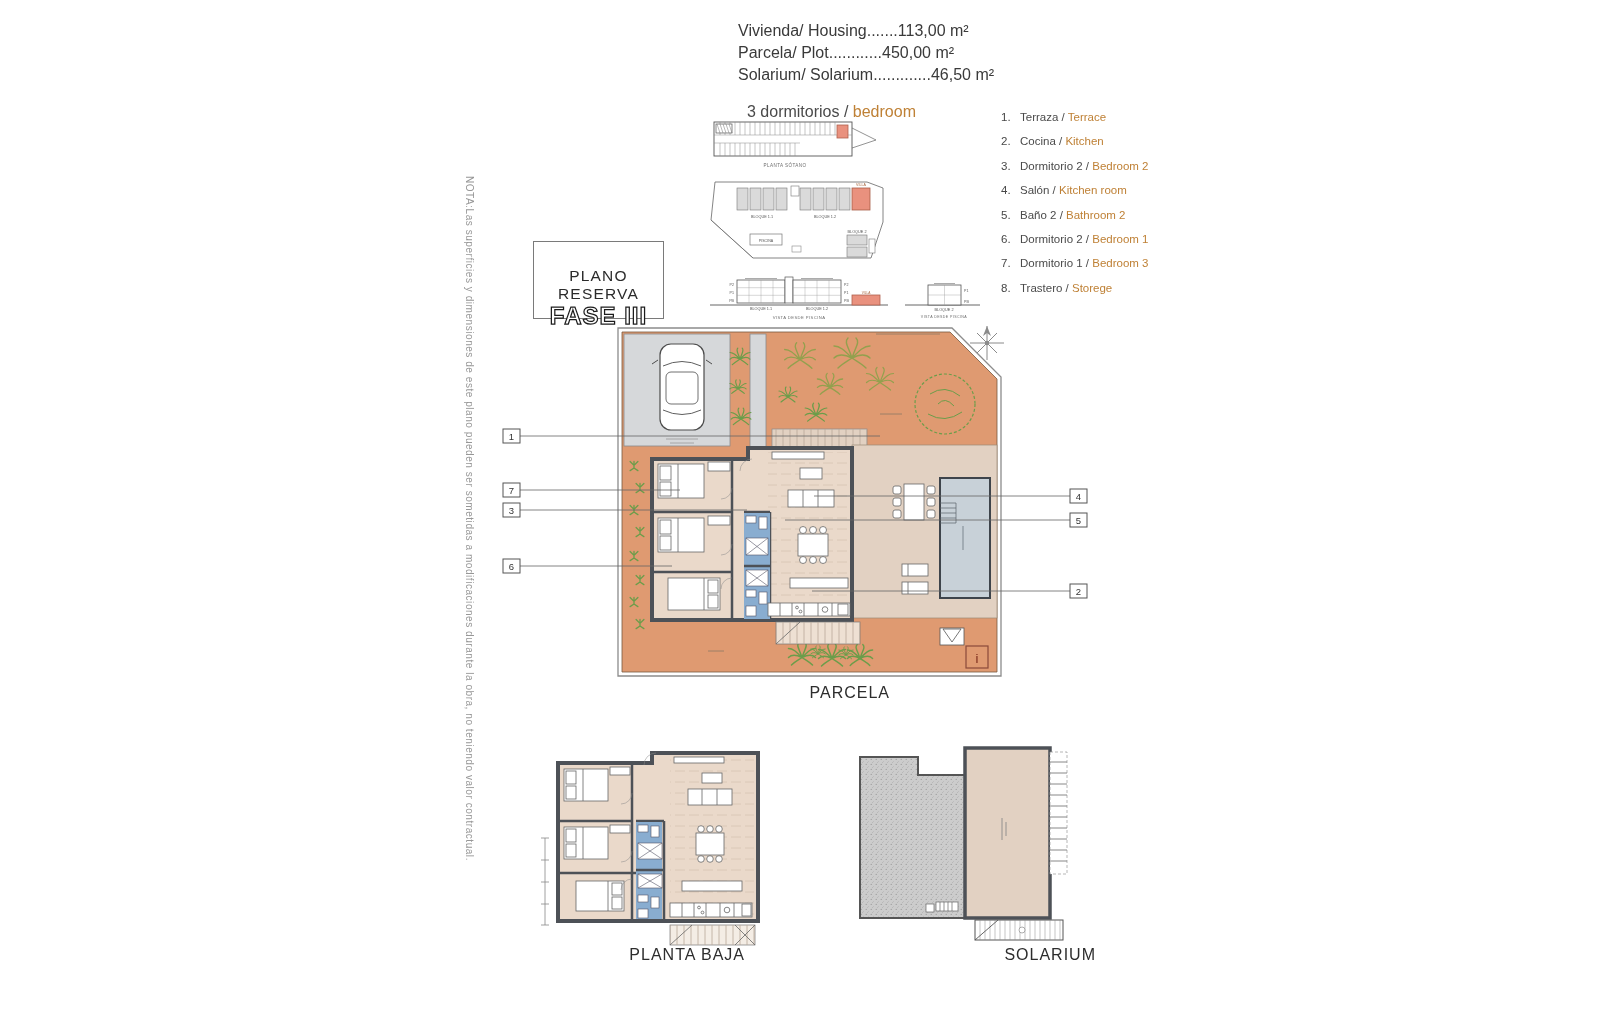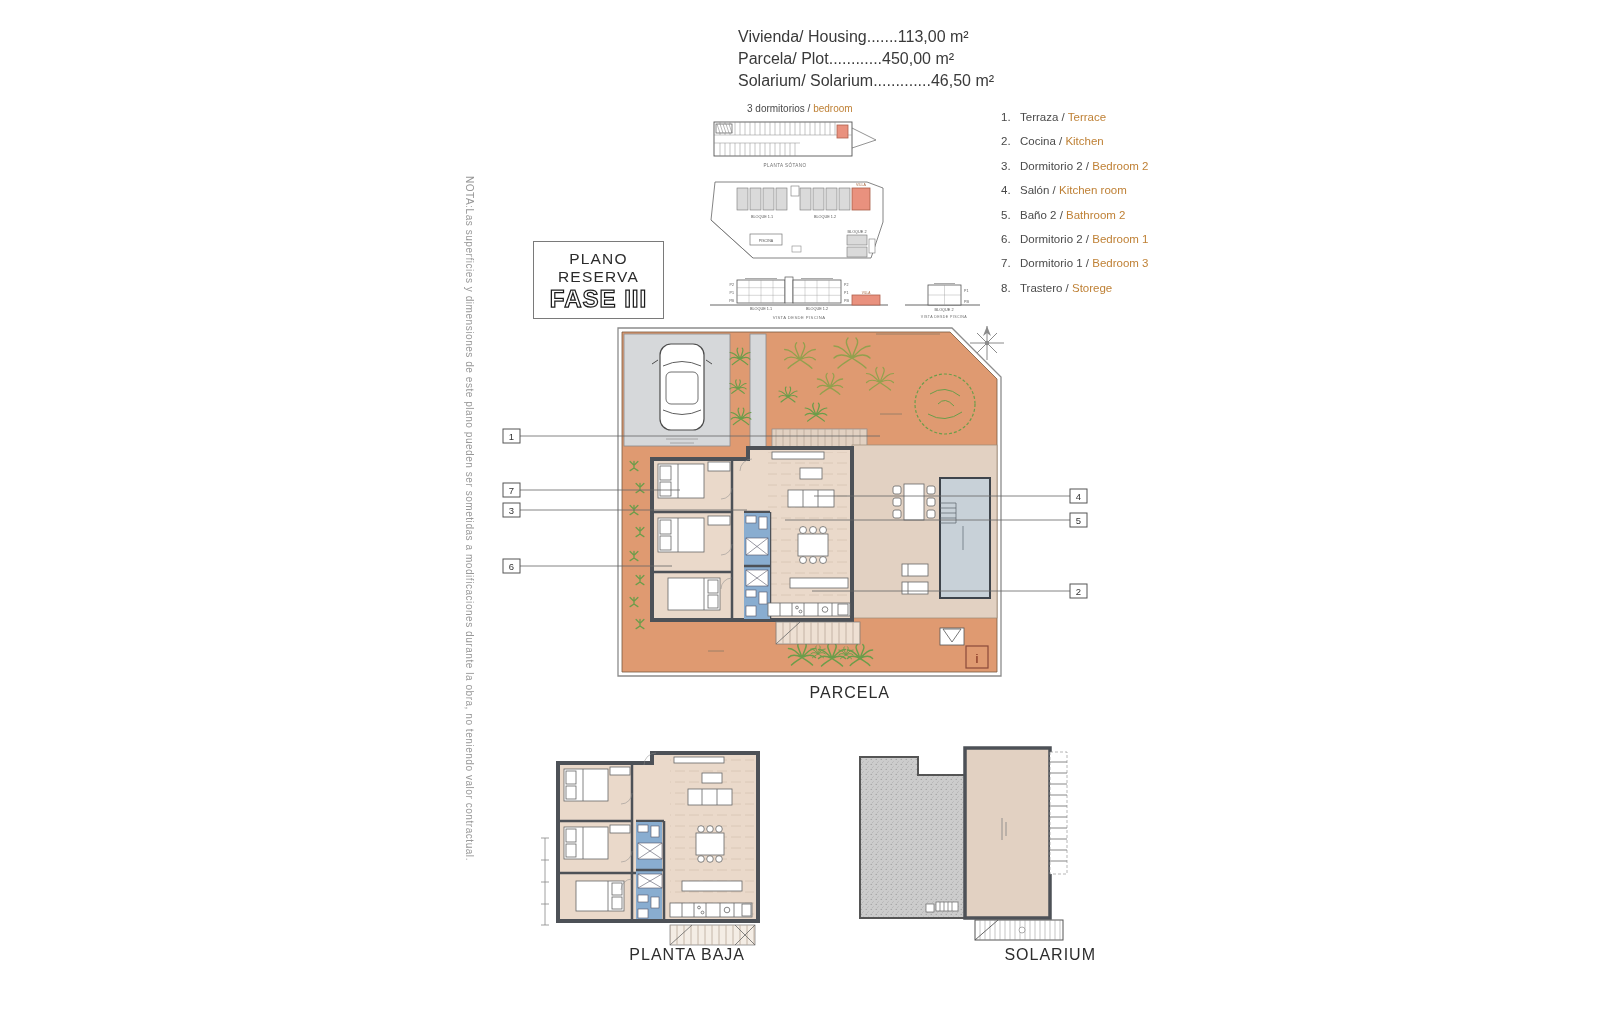--- a/index.html
+++ b/index.html
@@ -3,27 +3,27 @@
 <meta charset="utf-8">
 <style>
   html,body{margin:0;padding:0;background:#fff;}
   body{width:1600px;height:1024px;position:relative;overflow:hidden;
        font-family:"Liberation Sans","DejaVu Sans",sans-serif;color:#3c3c3c;}
   .abs{position:absolute;}
   
   .note-vertical{left:464px;top:176px;height:700px;writing-mode:vertical-rl;
       font-size:10px;letter-spacing:.55px;color:#979797;}
   
-  .areas{left:738px;top:26px;font-size:16px;line-height:22px;color:#3a3a3a;}
-  .bedrooms{left:747px;top:103px;font-size:10px;color:#4a4a4a;}
+  .areas{left:738px;top:20px;font-size:16px;line-height:22px;color:#3a3a3a;}
+  .bedrooms{left:747px;top:103px;font-size:16px;color:#4a4a4a;}
   .bedrooms .en{color:var(--accent);}
   
   .title-box{left:533px;top:241px;width:129px;height:76px;border:1.5px solid #7a7a7a;
       text-align:center;background:#fff;}
-  .tb1{font-size:15.5px;letter-spacing:1.2px;color:#2b2b2b;margin-top:8px;}
+  .tb1{font-size:15.5px;letter-spacing:1.2px;color:#2b2b2b;margin-top:25px;}
   .outline{font-weight:700;color:#444;letter-spacing:1px;}
   @supports (-webkit-text-stroke: 1px black){
     .outline{color:#fff;-webkit-text-stroke:1.25px #1b1b1b;}
   }
   .tb2{font-size:24px;line-height:24px;margin-top:1px;}
   .tb3{font-size:29px;line-height:29px;}
   
   .legend{left:1001px;top:111px;font-size:11.5px;}
   .lg-item{margin-bottom:12.4px;white-space:nowrap;}
   .lg-num{display:inline-block;width:19px;color:#474747;}

